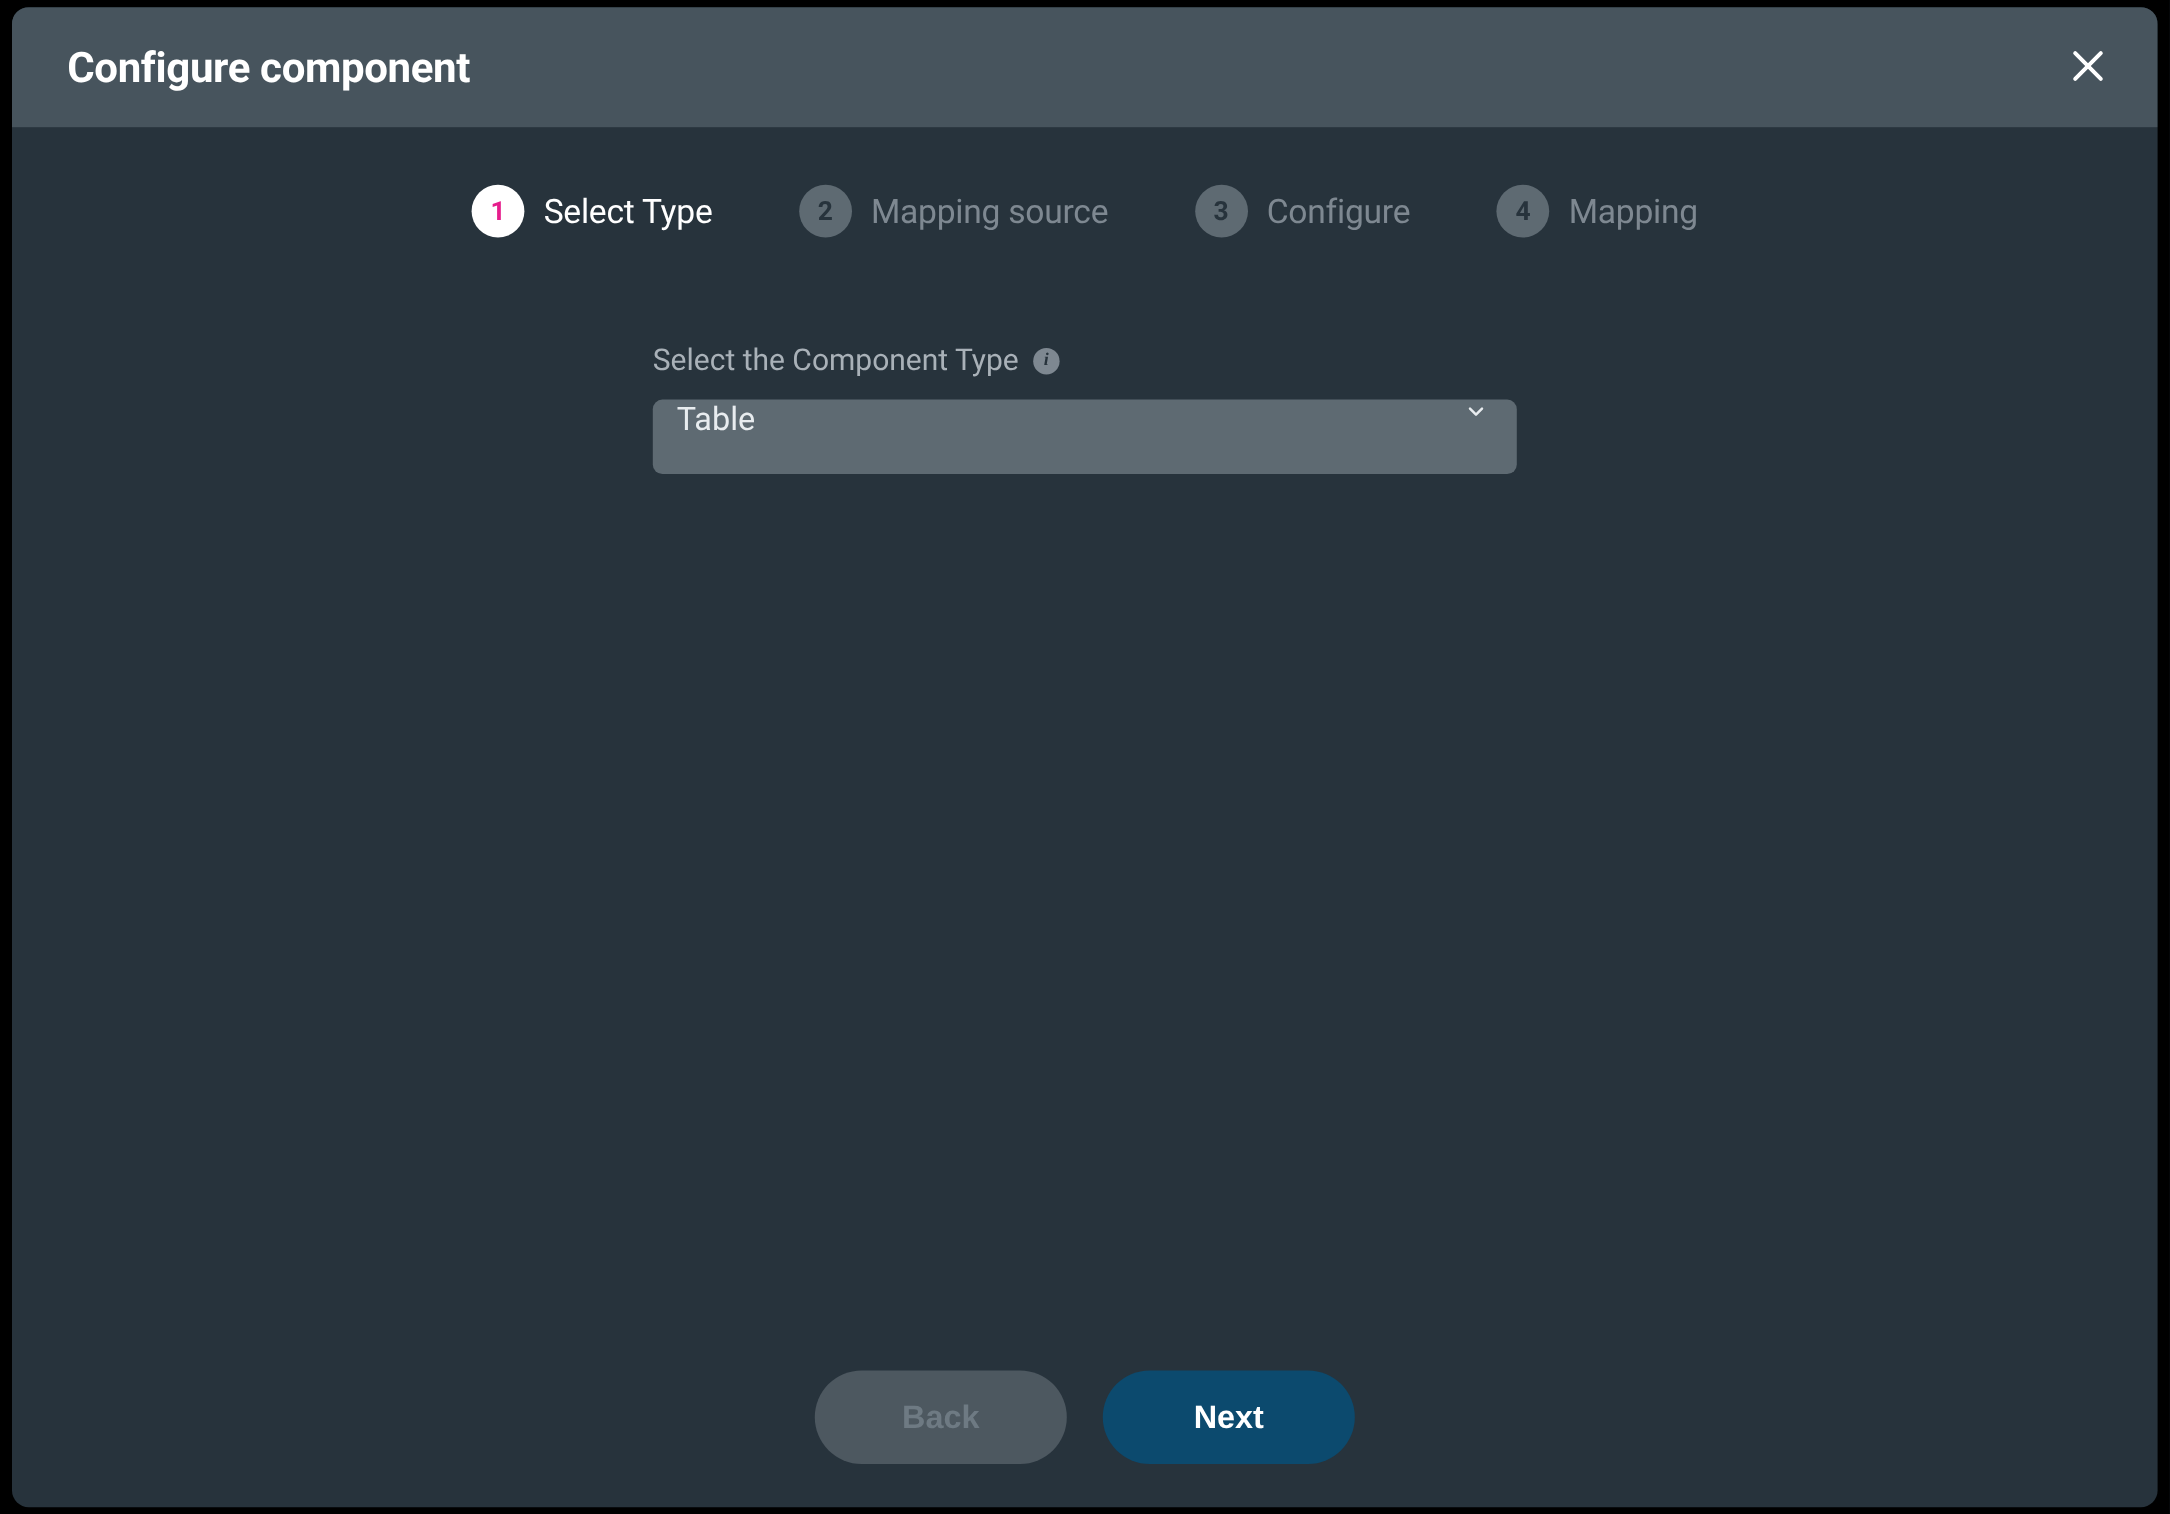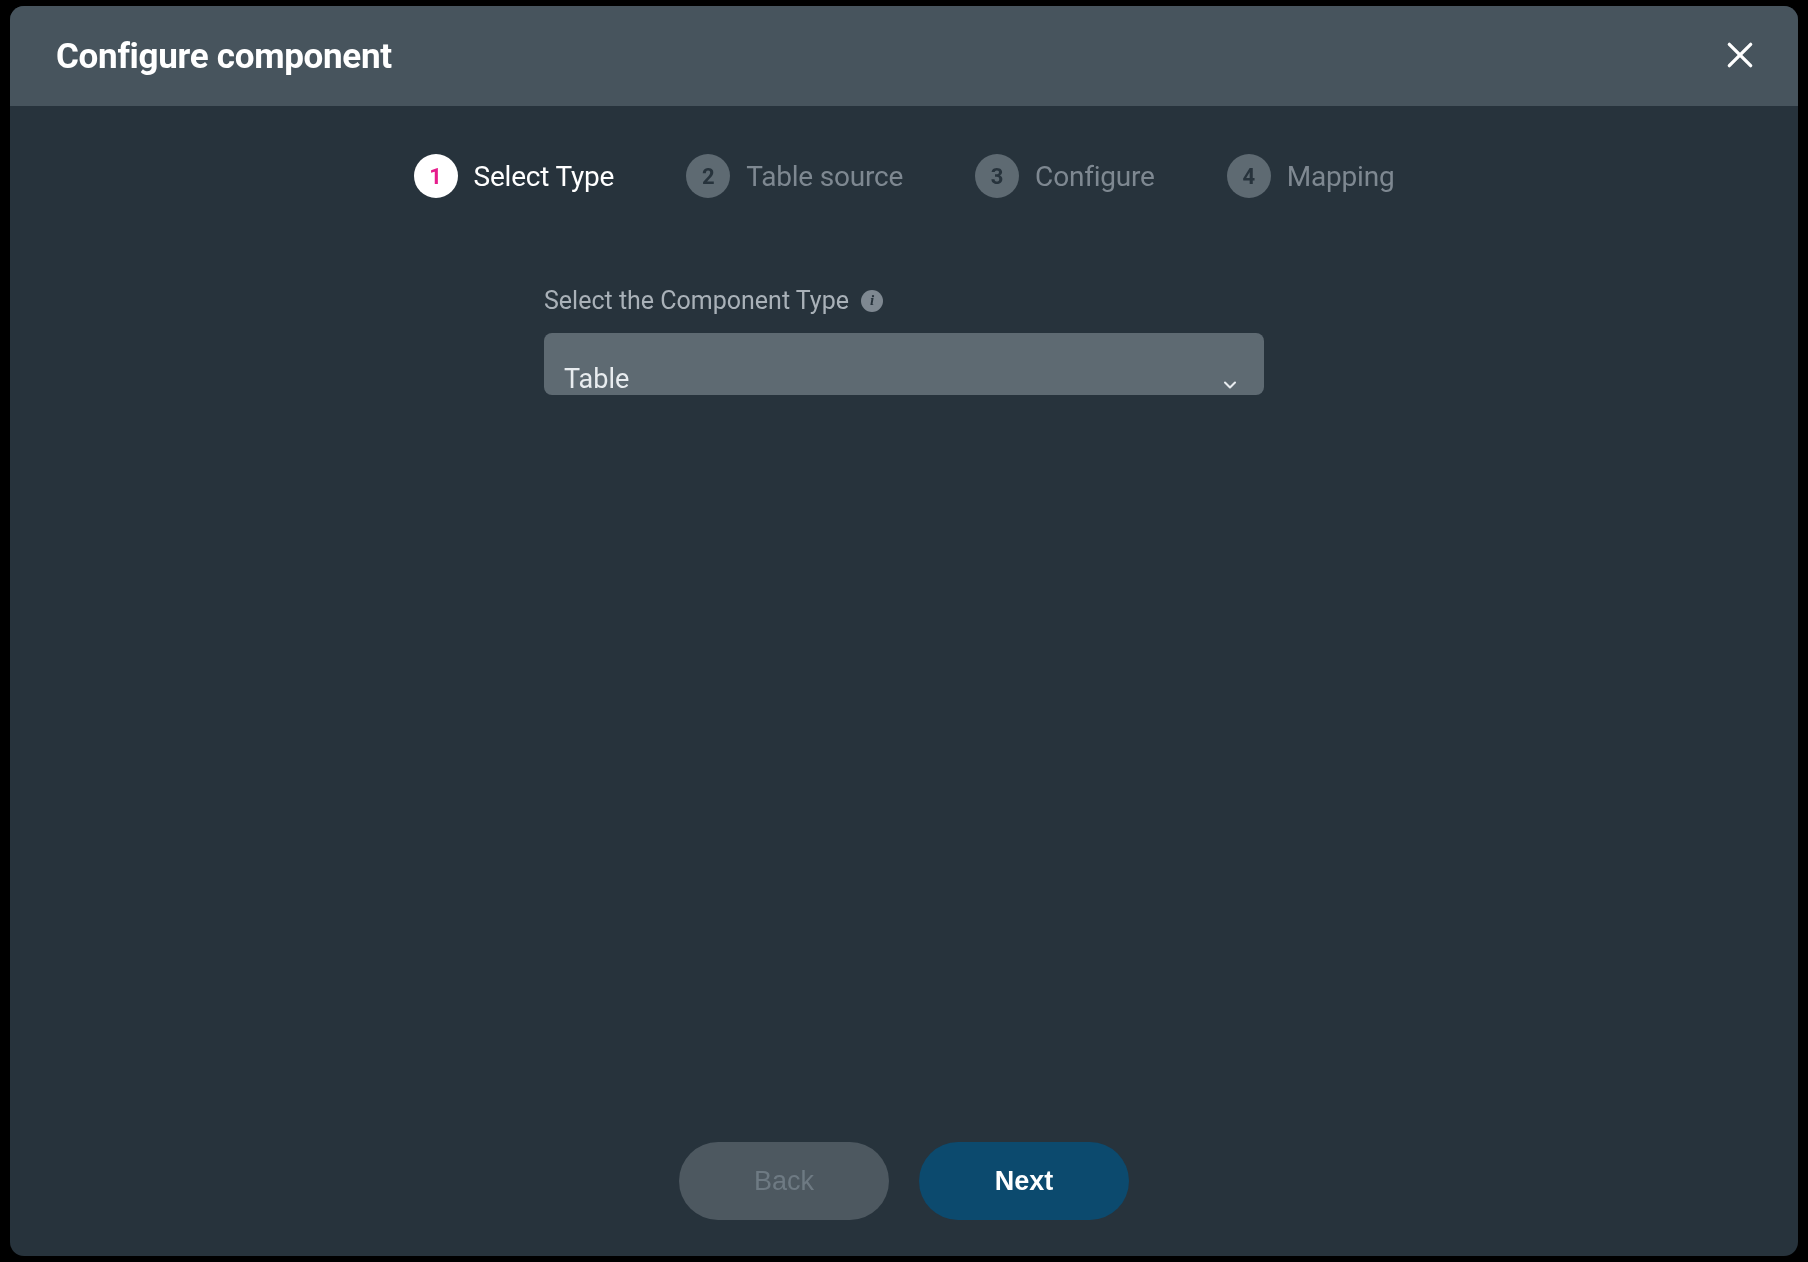--- a/index.html
+++ b/index.html
@@ -114,21 +114,21 @@
     align-items: center;
     justify-content: center;
     line-height: 1;
   }
   .select {
     width: 100%;
     height: 62px;
     background: #5e6a72;
     border-radius: 8px;
     display: flex;
-    align-items: flex-end;
+    align-items: flex-start;
     justify-content: space-between;
     padding: 0 24px 0 20px;
     cursor: pointer;
   }
   .select-value {
     color: #e8ecef;
     font-size: 27px;
     font-weight: 400;
   }
   .chevron {
@@ -143,21 +143,21 @@
     justify-content: center;
     gap: 30px;
     padding-bottom: 36px;
   }
   .btn {
     min-width: 210px;
     height: 78px;
     border-radius: 40px;
     border: none;
     font-size: 27px;
-    font-weight: 400;
+    font-weight: 700;
     cursor: pointer;
     padding: 0 44px;
   }
   .btn-back {
     background: #4d5860;
     color: #6e7a83;
     cursor: not-allowed;
   }
   .btn-next {
     background: #0c4a6e;
@@ -182,21 +182,21 @@
     </button>
   </div>
 
   <div class="stepper">
     <div class="step active">
       <div class="step-circle">1</div>
       <div class="step-label">Select Type</div>
     </div>
     <div class="step">
       <div class="step-circle">2</div>
-      <div class="step-label">Table source</div>
+      <div class="step-label">Mapping source</div>
     </div>
     <div class="step">
       <div class="step-circle">3</div>
       <div class="step-label">Configure</div>
     </div>
     <div class="step">
       <div class="step-circle">4</div>
       <div class="step-label">Mapping</div>
     </div>
   </div>

